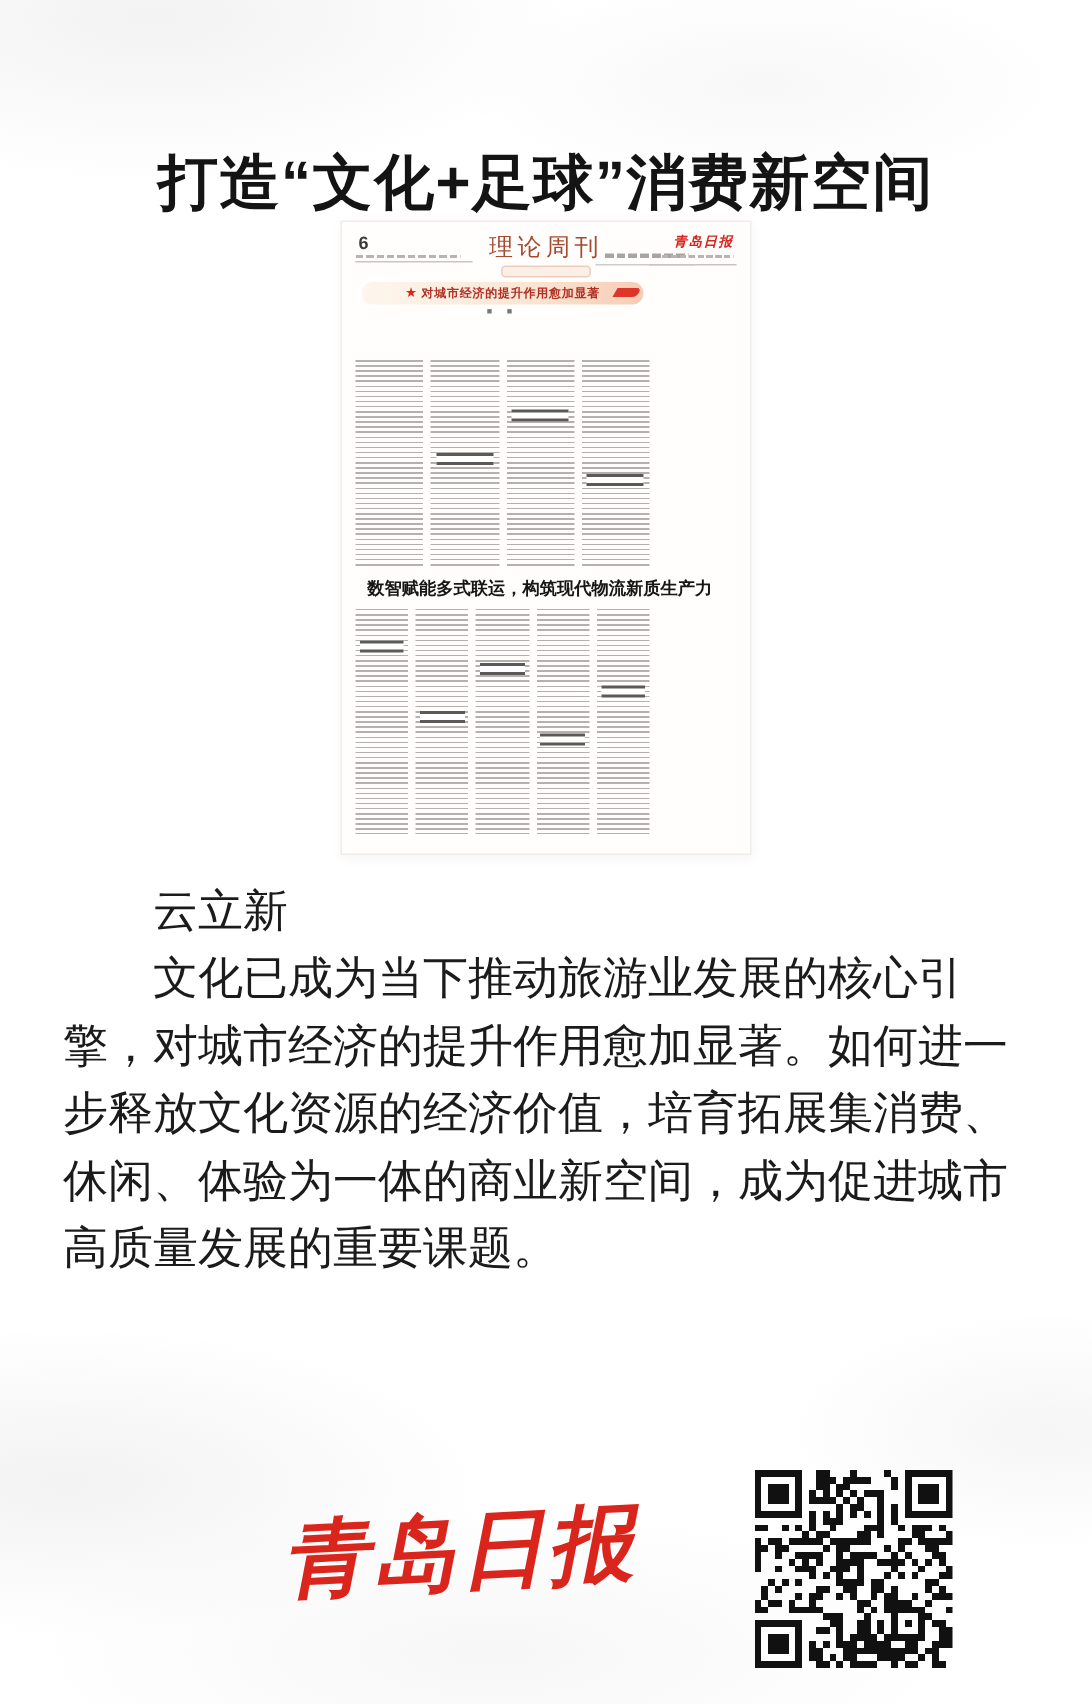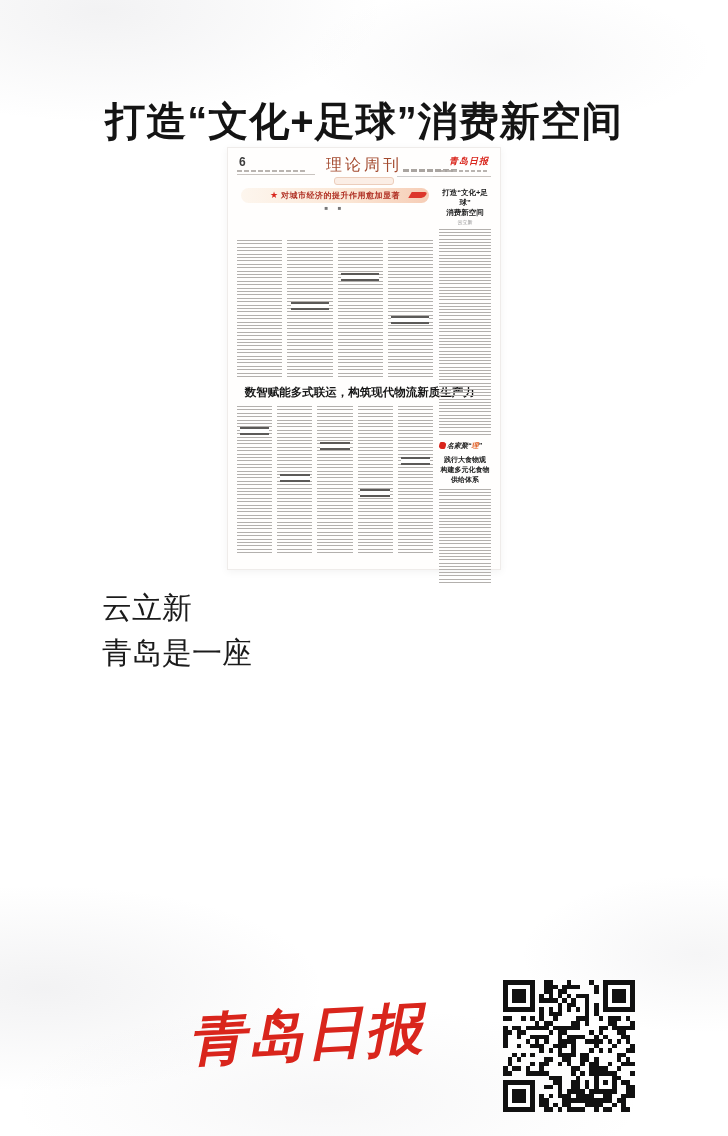--- a/index.html
+++ b/index.html
@@ -164,39 +164,25 @@
         <div class="col-subhead" style="top: 24%;"></div>
       </div>
       <div class="news-col">
         <div class="col-subhead" style="top: 55%;"></div>
       </div>
       <div class="news-col">
         <div class="col-subhead" style="top: 34%;"></div>
       </div>
     </div>
 
-  <div class="side-col">
-    <div class="side-title">
-      <div>打造“文化+足球”</div>
-      <div>消费新空间</div>
-    </div>
-    <div class="side-byline">云立新</div>
-    <div class="side-sim1"></div>
-    <div class="side-logo"><span class="brush"></span><span>名家聚“</span><span class="red">理</span><span>”</span></div>
-    <div class="side-head">
-      <div>践行大食物观</div>
-      <div>构建多元化食物供给体系</div>
-    </div>
-    <div class="side-sim2"></div>
-  </div>
 </div>
 
 <div class="article">
   <p>云立新</p>
-  <p>青岛是一座</p>
+  <p>文化已成为当下推动旅游业发展的核心引擎，对城市经济的提升作用愈加显著。如何进一步释放文化资源的经济价值，培育拓展集消费、休闲、体验为一体的商业新空间，成为促进城市高质量发展的重要课题。</p>
 </div>
 
 <div class="brand-logo">青岛日报</div>
 <div class="qr">
   <svg viewBox="0 0 29 29" xmlns="http://www.w3.org/2000/svg">
       <g fill="#111">
         <rect x="9" y="0" width="1" height="1"></rect>
         <rect x="10" y="0" width="1" height="1"></rect>
         <rect x="14" y="0" width="1" height="1"></rect>
         <rect x="19" y="0" width="1" height="1"></rect>

